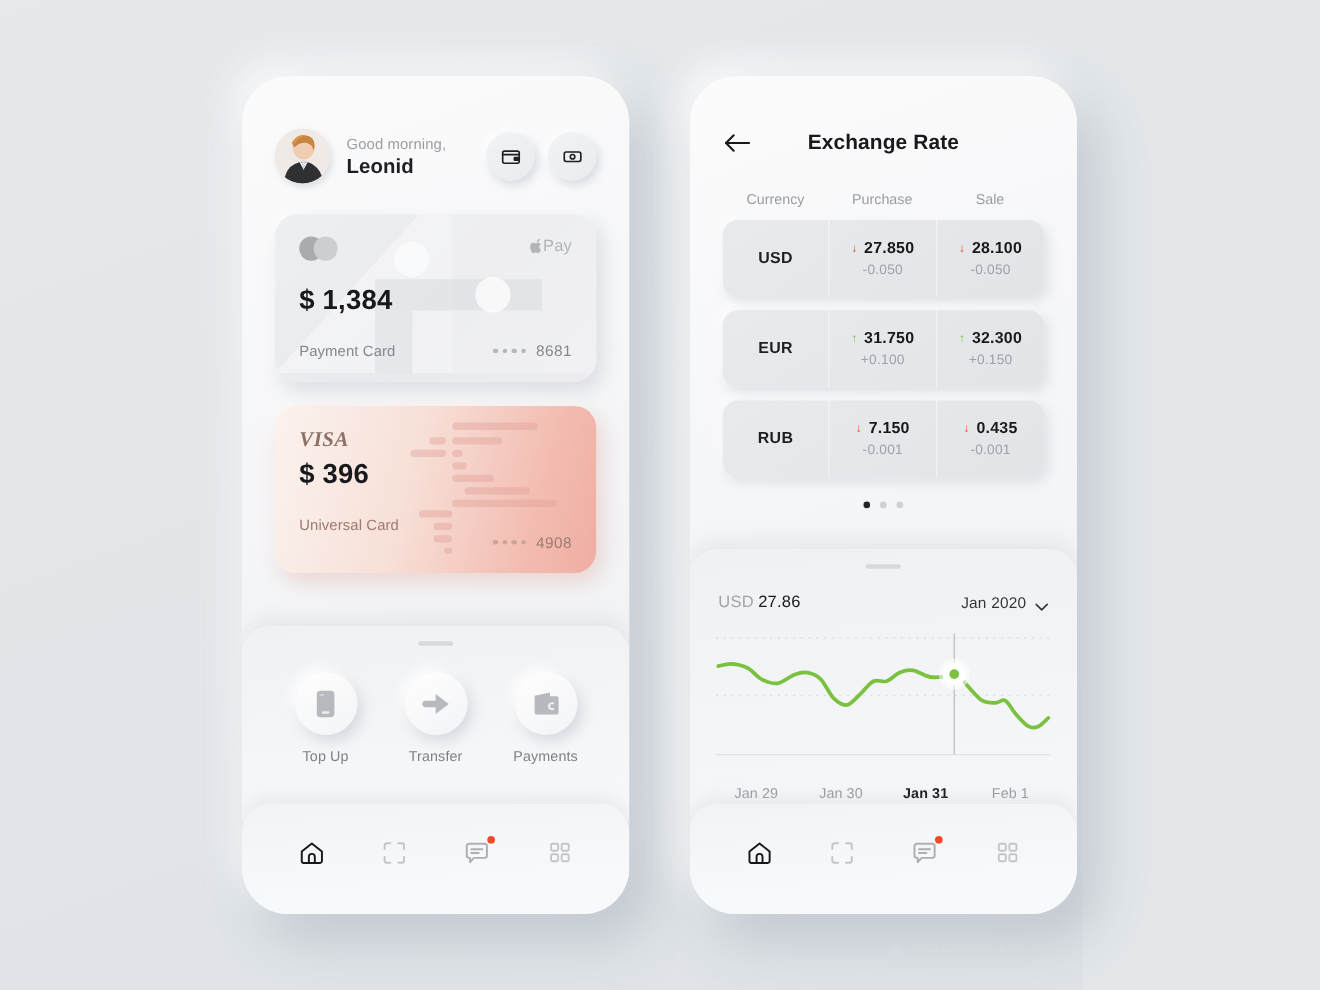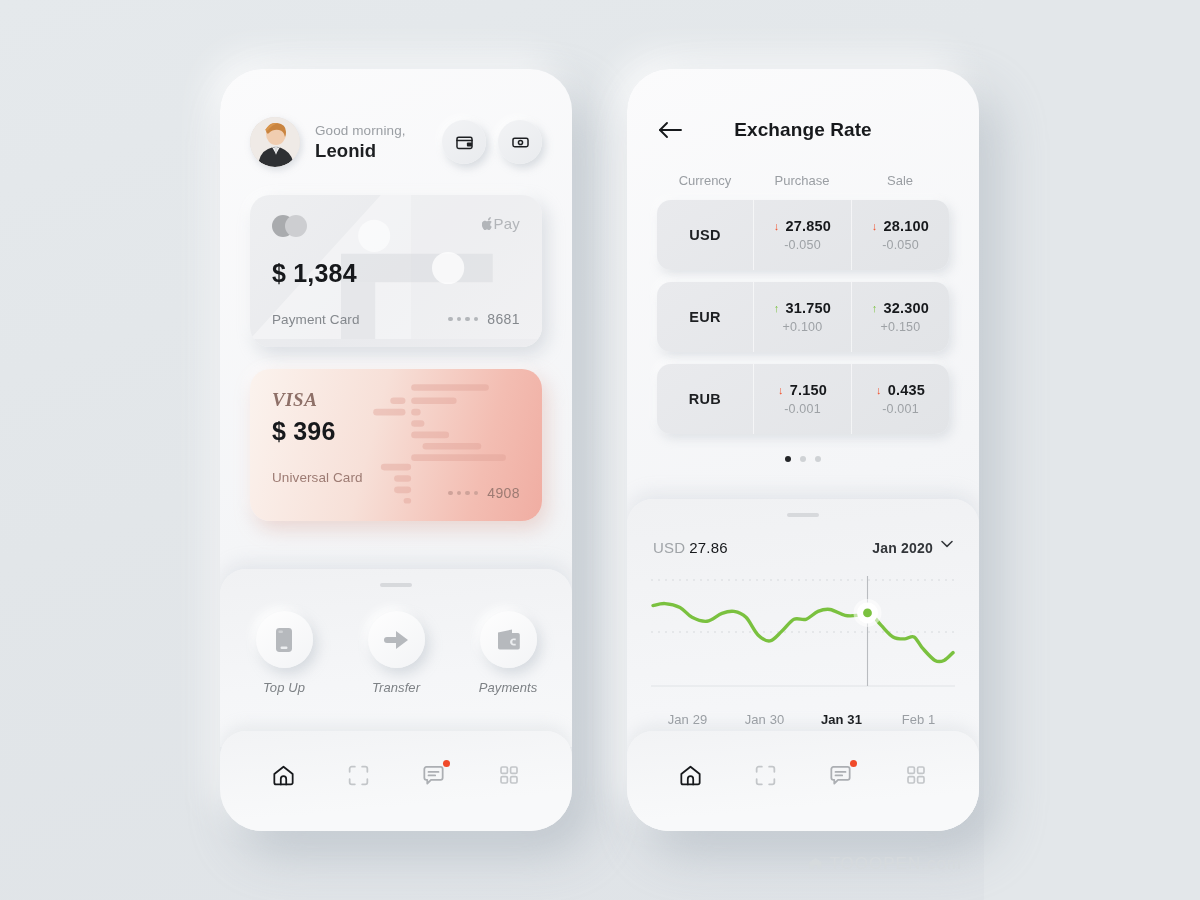--- a/index.html
+++ b/index.html
@@ -109,21 +109,21 @@
     position: absolute; left: 0; right: 0;
     background: linear-gradient(175deg, #f0f1f3 0%, #f5f6f8 60%, #f7f8f9 100%);
     border-radius: 26px 26px 0 0;
     box-shadow: 0 -6px 18px rgba(168,178,190,0.22);
   }
   #actions-sheet { top: 500px; height: 178px; }
   .grabber {
     width: 32px; height: 4px; border-radius: 3px;
     background: #d7d9dc; margin: 14px auto 0 auto;
   }
-  .actions-row { display: flex; justify-content: center; gap: 40px; margin-top: 24px; font-style: italic; }
+  .actions-row { display: flex; justify-content: center; gap: 28px; margin-top: 24px; }
   .action { display: flex; flex-direction: column; align-items: center; width: 72px; }
   .action-circle {
     width: 57px; height: 57px; border-radius: 50%;
     background: linear-gradient(145deg, #fefefe, #f3f4f6);
     box-shadow: 4px 6px 13px rgba(163,173,185,0.38),
                 -4px -4px 10px rgba(255,255,255,0.95);
     display: flex; align-items: center; justify-content: center;
   }
   .action-label { margin-top: 12px; font-size: 13px; color: #7d8185; letter-spacing: .1px; }
 
@@ -181,21 +181,21 @@
   .pager i { width: 6px; height: 6px; border-radius: 50%; background: #cfd2d5; display: block; }
   .pager i.on { background: #242628; }
 
   #chart-sheet { top: 430px; bottom: 0; height: auto; border-radius: 26px 26px 0 0; }
   .chart-head {
     display: flex; align-items: center; justify-content: space-between;
     padding: 0 26px; margin-top: 22px;
   }
   .chart-cur { font-size: 15px; color: #a0a4a8; letter-spacing: .2px; }
   .chart-cur b { color: #17191c; font-weight: 400; margin-left: 4px; }
-  .chart-month { display: flex; align-items: flex-start; font-size: 14px; color: #33363a; letter-spacing: .2px; font-weight: bold; }
+  .chart-month { display: flex; align-items: flex-end; font-size: 14px; color: #33363a; letter-spacing: .2px; }
   .chart-month svg { margin-left: 8px; }
   .chart-wrap { position: relative; margin-top: 14px; padding: 0 18px; }
   .xaxis { display: flex; padding: 0 22px; margin-top: 10px; }
   .xaxis span { flex: 1 1 0; text-align: center; font-size: 13px; color: #9a9ea3; letter-spacing: .1px; }
   .xaxis span.on { color: #17191c; font-weight: 700; }
 
   .watermark {
     position: absolute; right: 22px; bottom: 26px;
     display: flex; align-items: center; gap: 5px;
     font-size: 17px; color: #d6dadd; letter-spacing: 1px;

